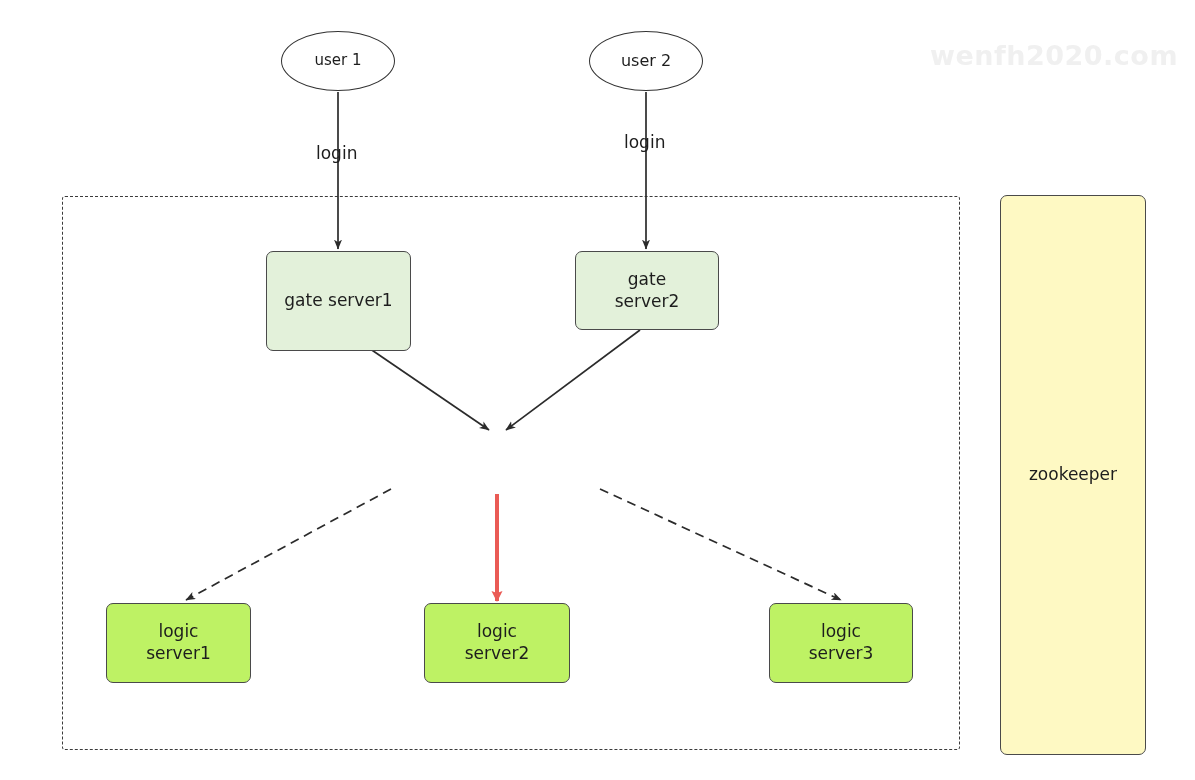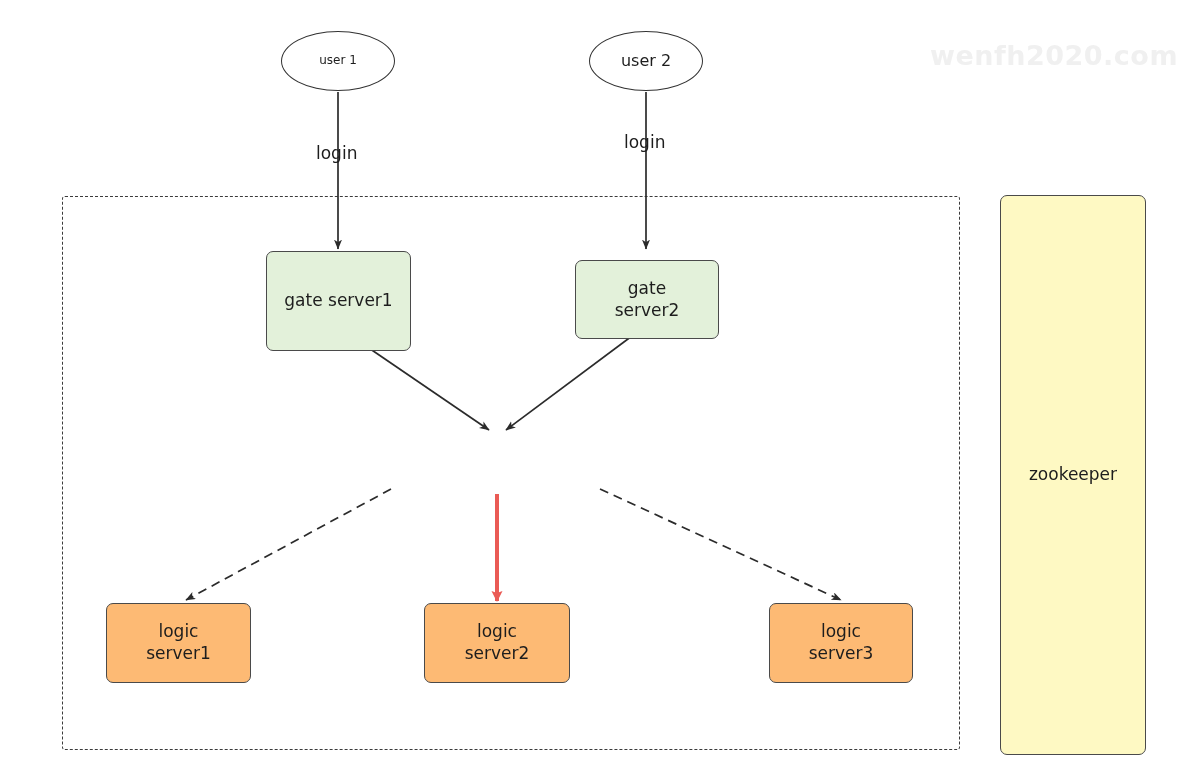--- a/index.html
+++ b/index.html
@@ -45,21 +45,21 @@
   }
   .rect-node {
     border: 1.6px solid #3b3b3b;
     border-radius: 7px;
   }
   .gate {
     background: #e3f1da;
     border-color: #4a4a4a;
   }
   .logic {
-    background: #fdba74;
+    background: #bef264;
     border-color: #4a4a4a;
   }
   .zk {
     background: #fef9c3;
     border-color: #4a4a4a;
   }
   .hash-ellipse {
     background: #f0e7bf;
     border: 1.7px solid #30302a;
     border-radius: 50%;
@@ -114,31 +114,31 @@
 
     <line x1="640" y1="330" x2="506" y2="430" stroke="#2b2b2b" stroke-width="1.7" marker-end="url(#arrow-dark)"></line>
 
     <line x1="391" y1="489" x2="186" y2="600" stroke="#2b2b2b" stroke-width="1.7" stroke-dasharray="9 6" marker-end="url(#arrow-dark)"></line>
 
     <line x1="600" y1="489" x2="841" y2="600" stroke="#2b2b2b" stroke-width="1.7" stroke-dasharray="9 6" marker-end="url(#arrow-dark)"></line>
 
     <line x1="497" y1="494" x2="497" y2="601" stroke="#ea5b55" stroke-width="4" marker-end="url(#arrow-red)"></line>
   </svg>
 
-  <div class="node ellipse-node" style="left:281px; top:31px; width:114px; height:60px; font-size:12px;">user 1</div>
+  <div class="node ellipse-node" style="left:281px; top:31px; width:114px; height:60px; font-size:15px;">user 1</div>
 
   <div class="node ellipse-node" style="left:589px; top:31px; width:114px; height:60px; font-size:16px;">user 2</div>
 
   <div class="edge-label" style="left:316px; top:143px; font-size:17px;">login</div>
 
   <div class="edge-label" style="left:624px; top:132px; font-size:17px;">login</div>
 
   <div class="node rect-node gate" style="left:266px; top:251px; width:145px; height:100px; font-size:17px;">gate server1</div>
 
-  <div class="node rect-node gate" style="left:575px; top:260px; width:144px; height:79px; font-size:17px;">gate
+  <div class="node rect-node gate" style="left:575px; top:251px; width:144px; height:79px; font-size:17px;">gate
 server2</div>
 
 
   <div class="node rect-node logic" style="left:106px; top:603px; width:145px; height:80px; font-size:17px;">logic
 server1</div>
 
   <div class="node rect-node logic" style="left:424px; top:603px; width:146px; height:80px; font-size:17px;">logic
 server2</div>
 
   <div class="node rect-node logic" style="left:769px; top:603px; width:144px; height:80px; font-size:17px;">logic

